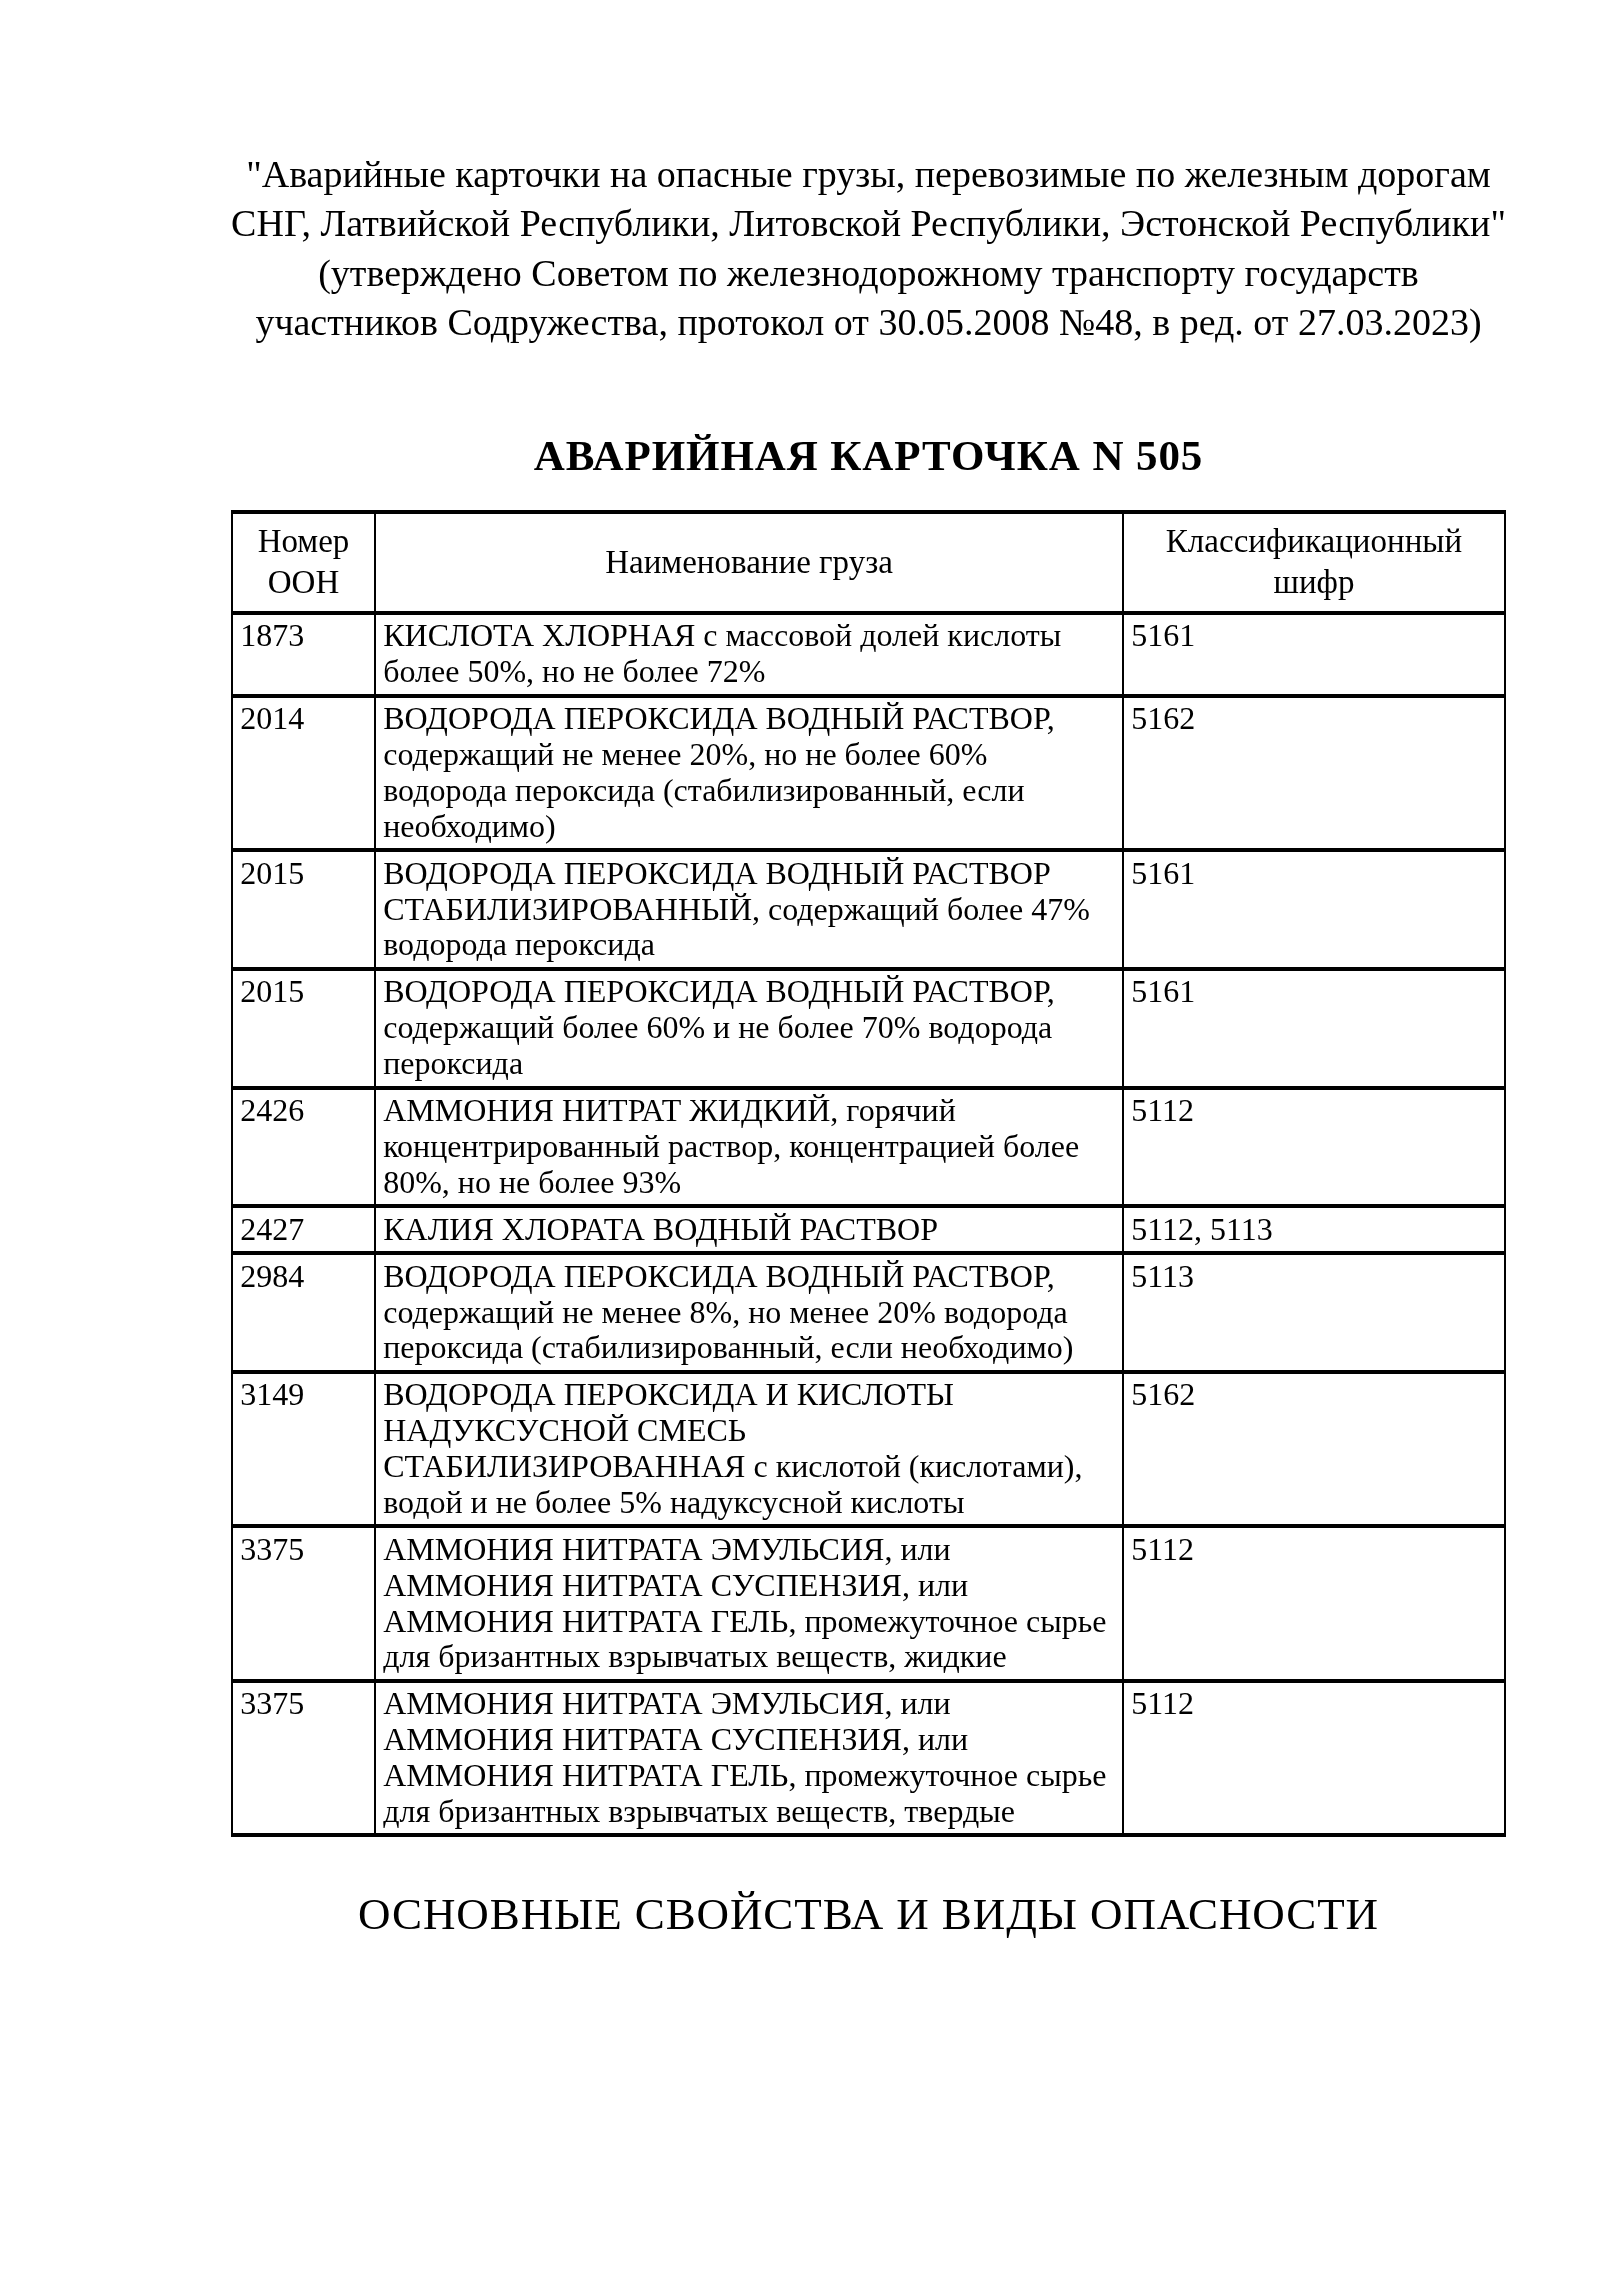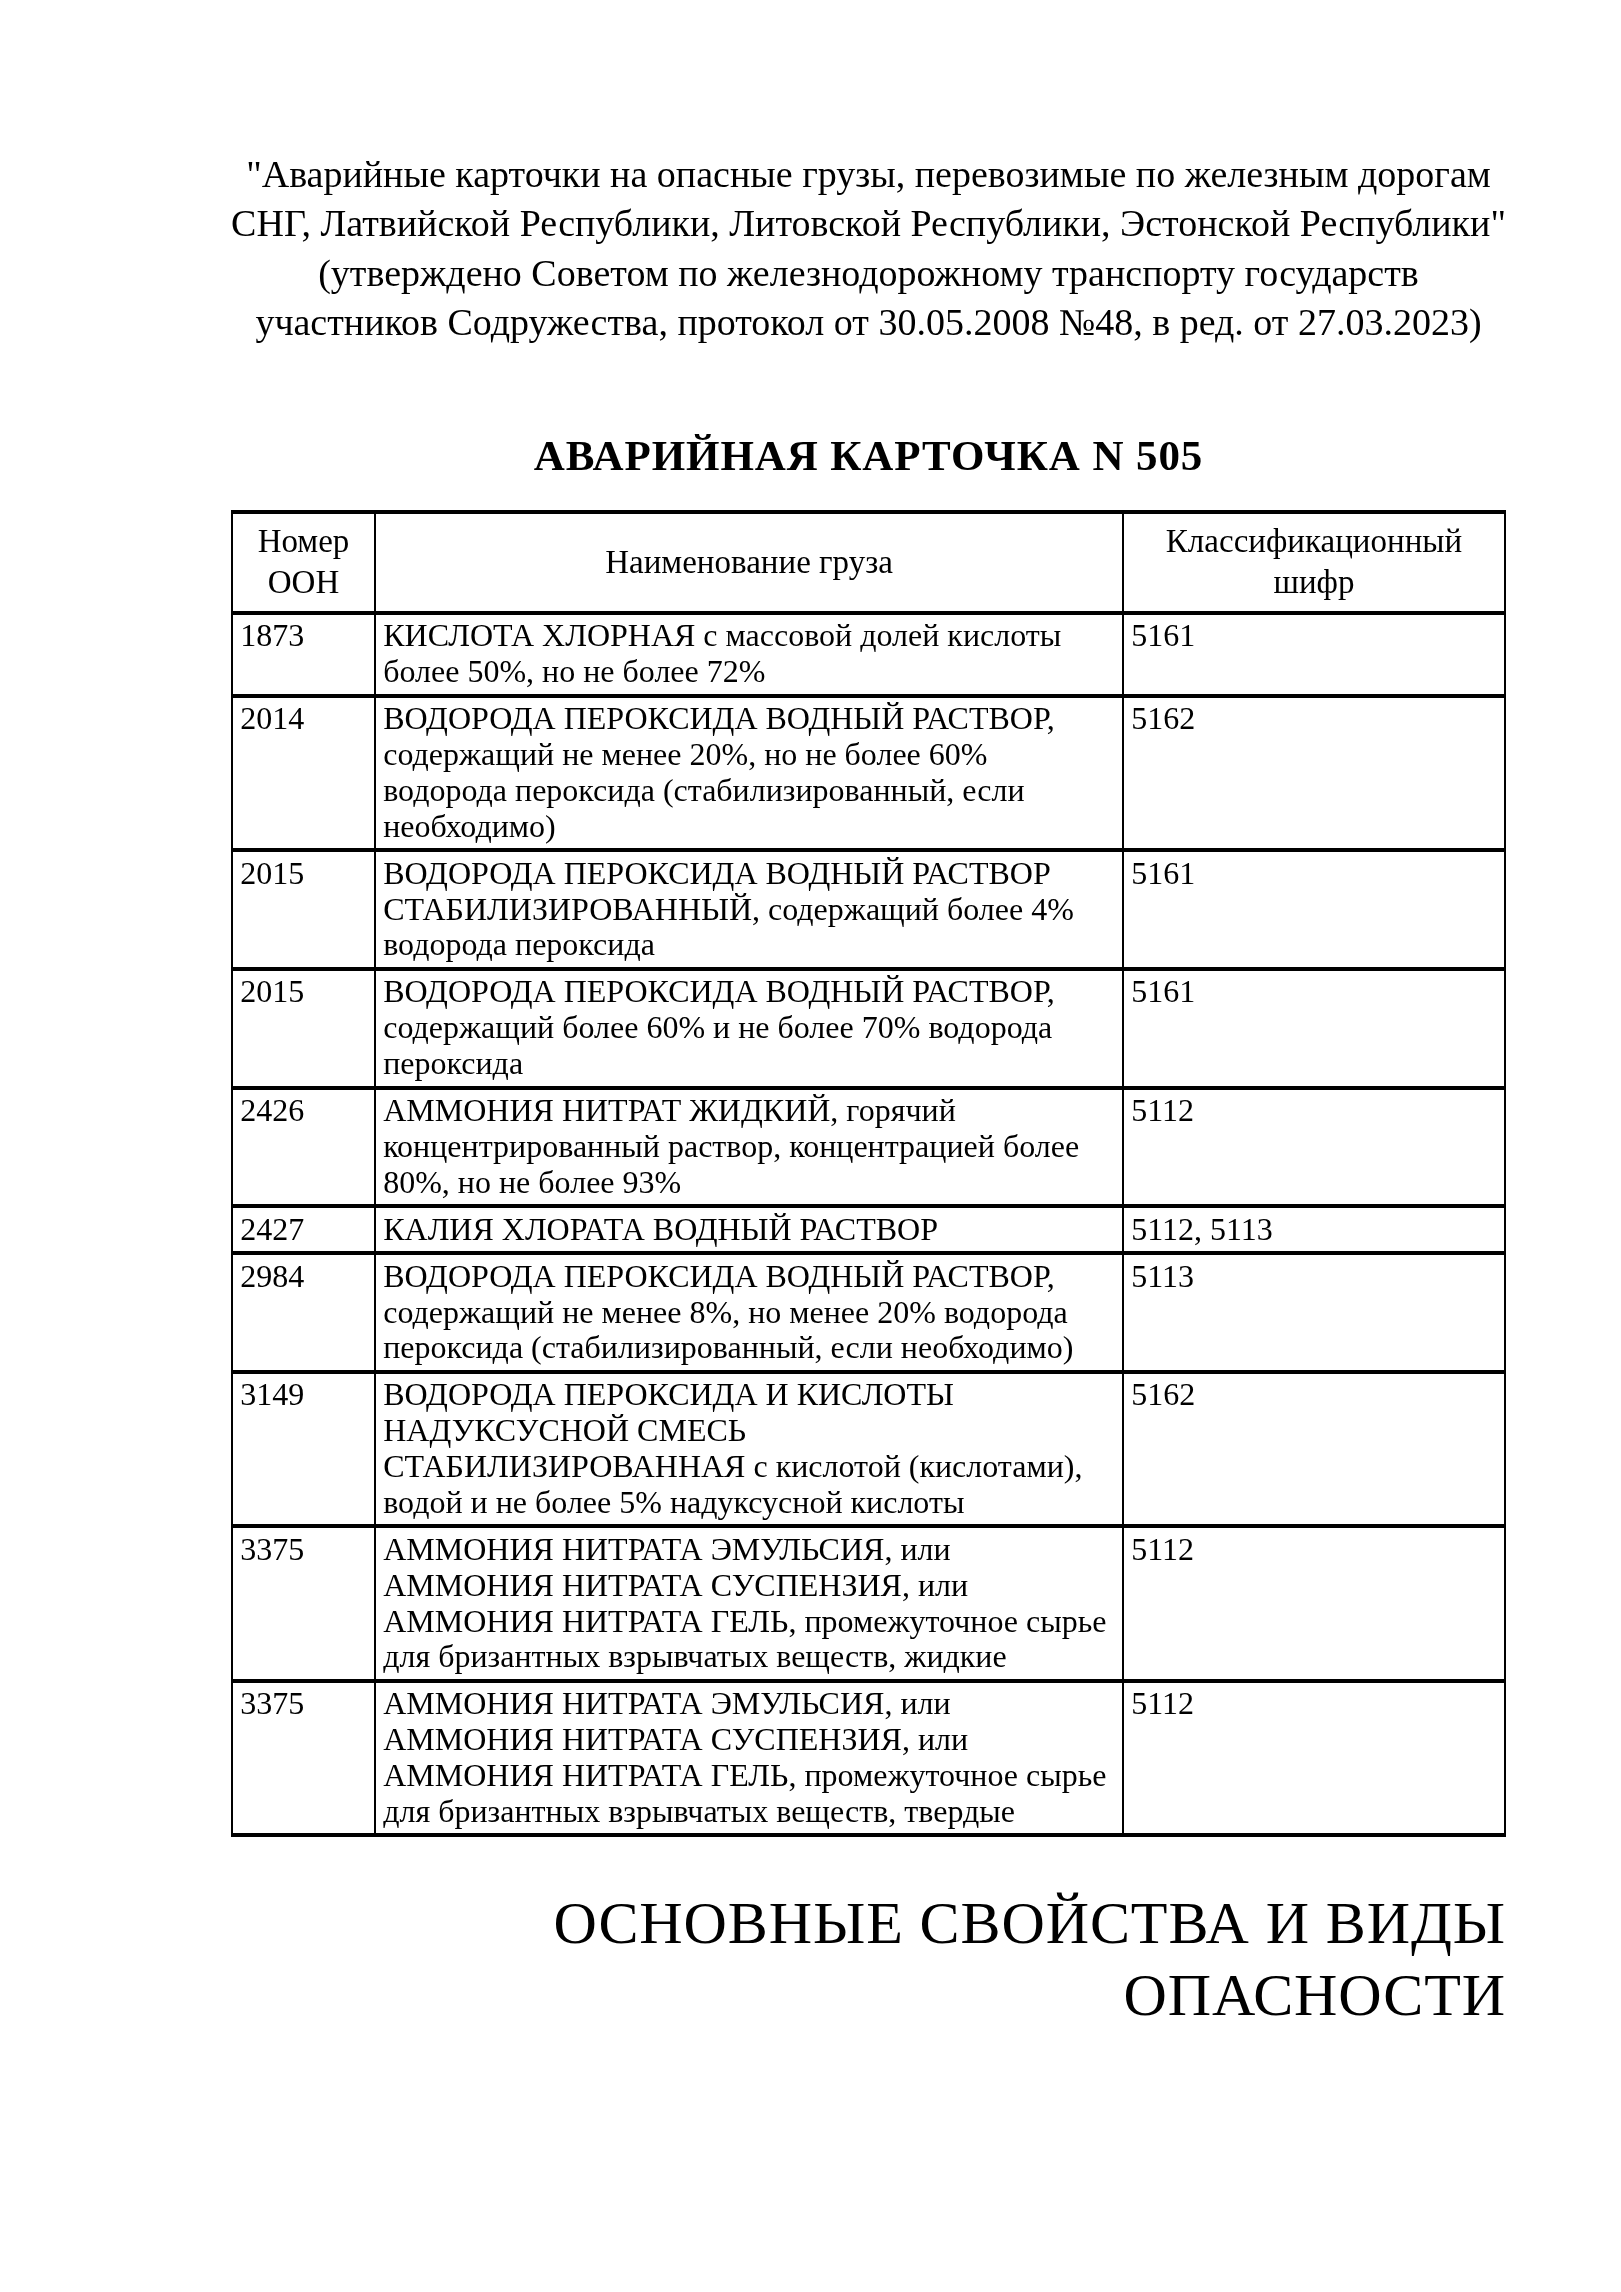--- a/index.html
+++ b/index.html
@@ -56,23 +56,23 @@
   }
   table.cargo td {
     font-size: 32px;
     line-height: 1.12;
     text-align: left;
     vertical-align: top;
     padding: 3.6px 7.2px;
   }
   .footer-heading {
     margin-top: 50px;
-    font-size: 60px;
+    font-size: 45px;
     line-height: 1.2;
-    text-align: right;
+    text-align: center;
     font-weight: normal;
     letter-spacing: 0.9px;
   }
 </style>
 </head>
 <body>
 
 <div class="page">
 
   <div class="preamble">
@@ -101,21 +101,21 @@
           <td>КИСЛОТА ХЛОРНАЯ с массовой долей кислоты более 50%, но не более 72%</td>
           <td>5161</td>
         </tr>
         <tr>
           <td>2014</td>
           <td>ВОДОРОДА ПЕРОКСИДА ВОДНЫЙ РАСТВОР, содержащий не менее 20%, но не более 60% водорода пероксида (стабилизированный, если необходимо)</td>
           <td>5162</td>
         </tr>
         <tr>
           <td>2015</td>
-          <td>ВОДОРОДА ПЕРОКСИДА ВОДНЫЙ РАСТВОР СТАБИЛИЗИРОВАННЫЙ, содержащий более 4% водорода пероксида</td>
+          <td>ВОДОРОДА ПЕРОКСИДА ВОДНЫЙ РАСТВОР СТАБИЛИЗИРОВАННЫЙ, содержащий более 47% водорода пероксида</td>
           <td>5161</td>
         </tr>
         <tr>
           <td>2015</td>
           <td>ВОДОРОДА ПЕРОКСИДА ВОДНЫЙ РАСТВОР, содержащий более 60% и не более 70% водорода пероксида</td>
           <td>5161</td>
         </tr>
         <tr>
           <td>2426</td>
           <td>АММОНИЯ НИТРАТ ЖИДКИЙ, горячий концентрированный раствор, концентрацией более 80%, но не более 93%</td>

